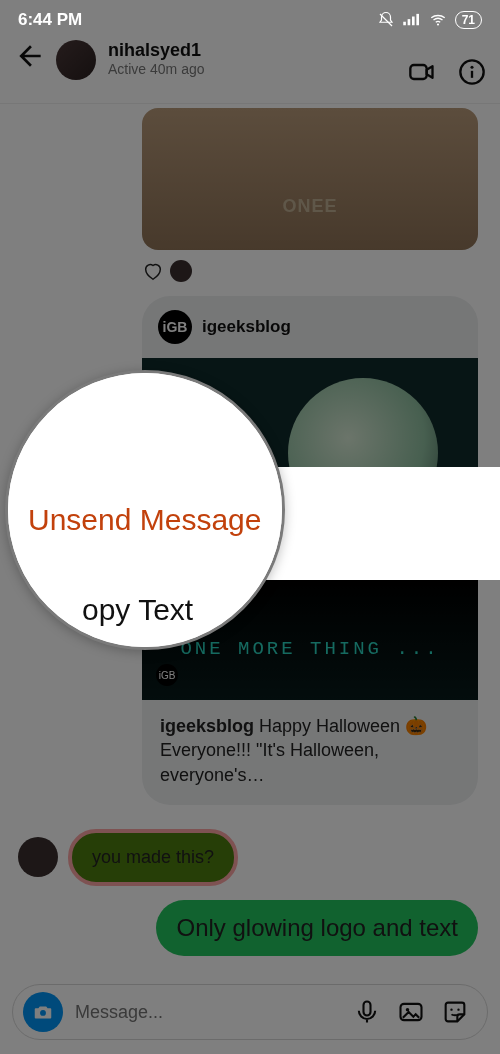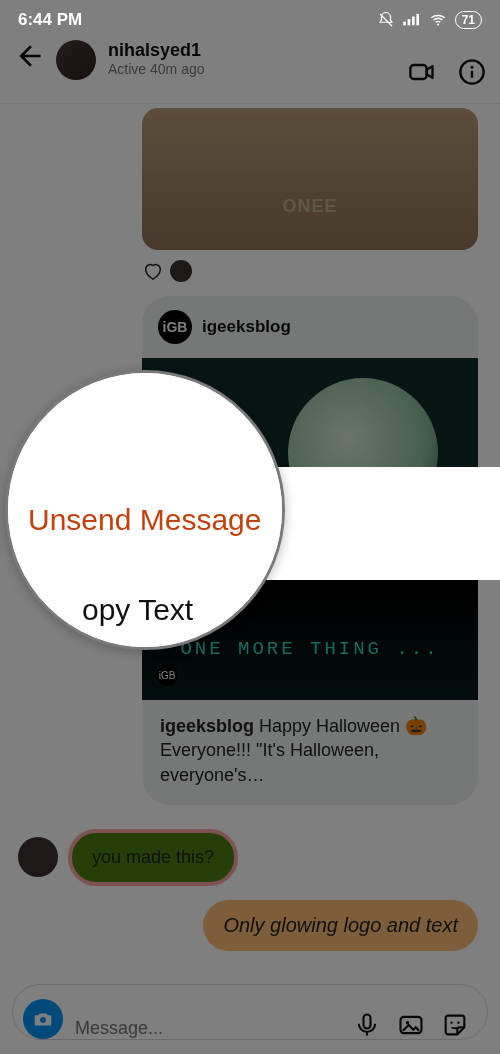--- a/index.html
+++ b/index.html
@@ -40,25 +40,25 @@
   .ground { position:absolute; bottom:0; left:0; right:0; height:120px; background: linear-gradient(#000,#071a1a); }
   .omt { position:absolute; bottom:40px; width:100%; text-align:center; color:#2bd4c0; font-size:19px; letter-spacing:3px; font-family: "Courier New", monospace; }
   .igb-badge { position:absolute; left:14px; bottom:14px; width:22px; height:22px; border-radius:50%; background:#000; color:#fff; font-size:10px; display:flex; align-items:center; justify-content:center; }
   .post-cap { padding: 14px 18px 18px 18px; font-size: 18px; color:#222; line-height:1.35; }
   .post-cap b { font-weight:700; }
 
   .row-in { display: flex; align-items: center; gap: 10px; margin: 24px 0 14px 6px; }
   .avatar-m { width: 40px; height: 40px; border-radius: 50%; background: #3a2f2f; }
   .bubble-in { border: 4px solid #fca5a5; background:#4d7c0f; border-radius: 28px; padding: 14px 20px; font-size:18px; color:#222; }
   .row-out { display:flex; justify-content:flex-end; margin-right:10px; }
-  .bubble-out { background:#fdba74; border-radius: 28px; padding: 14px 20px; font-size:20px; color:#222;font-style:italic; }
+  .bubble-out { background:#22c55e; border-radius: 28px; padding: 14px 20px; font-size:24px; color:#222; }
   .seen { text-align:right; margin: 10px 14px 0 0; font-size:14px; color:#888; }
 
   
-  .composer { position: absolute; left: 12px; right: 12px; bottom: 14px; height: 56px; border: 1.5px solid #d7d7d7; border-radius: 30px; display:flex; align-items:flex-end; padding: 0 10px; background:#fff; z-index:5; }
+  .composer { position: absolute; left: 12px; right: 12px; bottom: 14px; height: 56px; border: 1.5px solid #d7d7d7; border-radius: 30px; display:flex; align-items:center; padding: 0 10px; background:#fff; z-index:5; }
   .cam { width: 40px; height:40px; border-radius:50%; background:#0095f6; display:flex; align-items:center; justify-content:center; }
   .comp-input { flex:1; border:0; outline:0; font-size:18px; padding:0 12px; color:#555; background:transparent; }
   .cicon { width:28px; height:28px; margin: 0 8px; }
 
   
   .ctx-bar { position:absolute; left:70px; right:0; top:467px; height:113px; background:#fff; z-index:80; }
 
   
   .mag-wrap { position:absolute; left:5px; top:370px; width:280px; height:280px; z-index:90; }
   .mag { width:100%; height:100%; border-radius:50%; border: 3px solid #7a7a7a; background:#fff; overflow:hidden; position:relative; box-shadow: 0 2px 12px rgba(0,0,0,0.25); }

